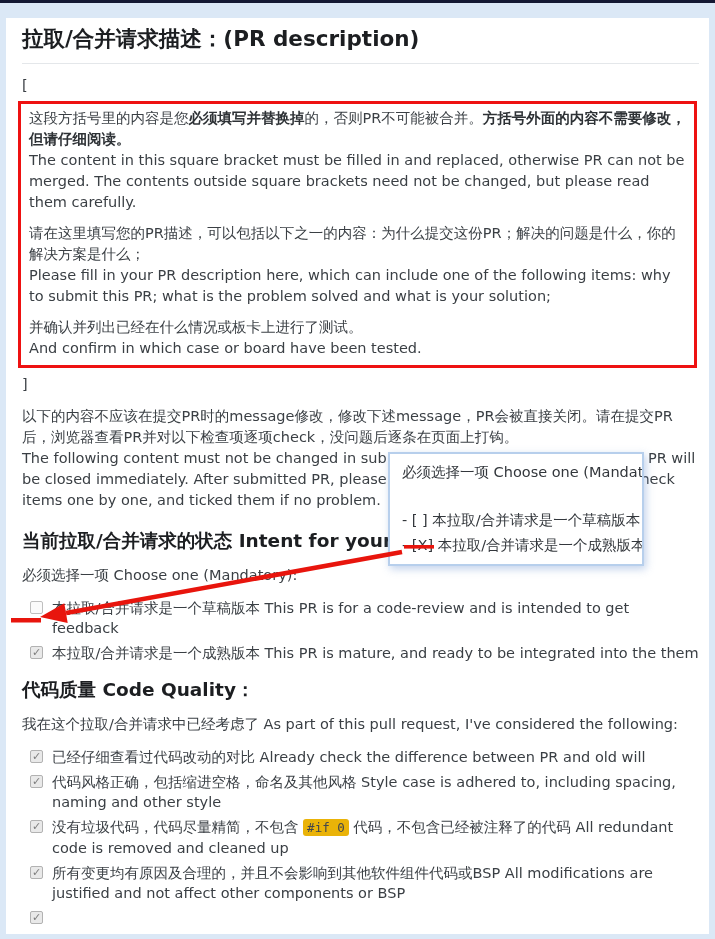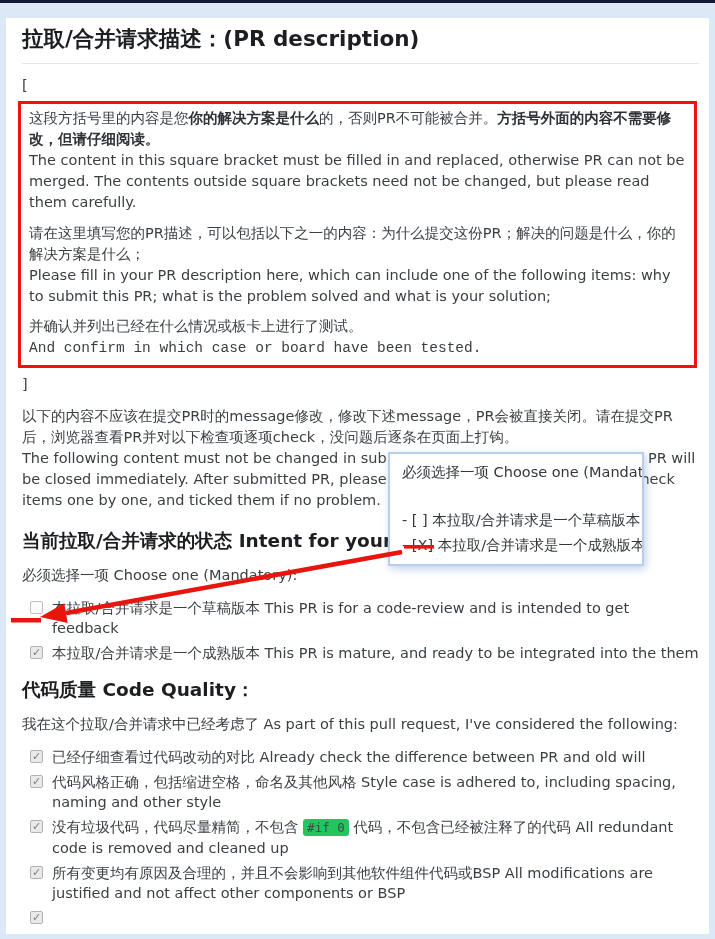--- a/index.html
+++ b/index.html
@@ -19,38 +19,38 @@
     padding-bottom:9px;border-bottom:1px solid #e4e7ea;line-height:30px;
   }
   h1 .en{font-weight:600;}
   .bracket{margin:11px 0 6px 6px;line-height:20px;color:#3a3f44;}
   .bracket.close{margin:6px 0 0 6px;}
   .red-box{
     border:3px solid #ee1111;margin:0 2px;padding:2px 8px 2px 8px;
     line-height:21px;
   }
   .red-box p{margin:2px 0 10px 0;}
-  .red-box p:last-child{margin-bottom:4px;font-family:Liberation Mono, monospace;}
+  .red-box p:last-child{margin-bottom:4px;}
   .red-box b{font-weight:700;color:#2e3236;}
   .notice{margin:12px 0 17px 6px;line-height:21px;}
   h2{font-size:18.5px;font-weight:700;color:#1c1e21;margin:16px 0 0 6px;line-height:25px;}
   h2.quality{margin-top:14px;}
   h2 .en{font-weight:700;}
   .subtitle{margin:12px 0 0 6px;line-height:21px;}
   ul.tasklist{list-style:none;margin:12px 0 0 0;padding:0 0 0 14px;}
   ul.tasklist li{display:flex;gap:9px;margin:5px 0;line-height:20px;}
   .cb{
     flex:0 0 13px;width:13px;height:13px;margin-top:3px;box-sizing:border-box;
     border:1px solid #bfbfbf;border-radius:2px;background:#fbfbfb;
     font-size:11px;line-height:11px;text-align:center;color:transparent;
   }
   .cb.checked{background:#e9e9e9;border-color:#b2b2b2;color:#7d7d7d;}
   .codespan{
     font-family:"DejaVu Sans Mono","Liberation Mono",monospace;
-    font-size:12.5px;background:#22c55e;border-radius:3px;padding:1px 4px;color:#42464b;
+    font-size:12.5px;background:#eab308;border-radius:3px;padding:1px 4px;color:#42464b;
   }
   .tooltip{
     position:absolute;left:388px;top:452px;width:256px;height:114px;z-index:5;
     background:#ffffff;border:2px solid #b7cfec;box-sizing:border-box;
     box-shadow:2px 3px 8px rgba(120,155,210,0.45);
     padding:8px 0 0 12px;overflow:hidden;white-space:nowrap;
     font-size:14.5px;color:#33373c;
   }
   .tooltip .t-title{line-height:21px;margin-bottom:25px;}
   .tooltip .t-line{line-height:25px;}
@@ -61,21 +61,21 @@
 
 <div class="topbar"></div>
 
 <div class="content">
 
   <h1><span>拉取/合并请求描述：</span><span class="en">(PR description)</span></h1>
 
   <p class="bracket">[</p>
 
   <div class="red-box">
-    <p><span>这段方括号里的内容是您</span><b>你的解决方案是什么</b><span>的，否则PR不可能被合并。</span><b>方括号外面的内容不需要修改，但请仔细阅读。</b><br>
+    <p><span>这段方括号里的内容是您</span><b>必须填写并替换掉</b><span>的，否则PR不可能被合并。</span><b>方括号外面的内容不需要修改，但请仔细阅读。</b><br>
       <span>The content in this square bracket must be filled in and replaced, otherwise PR can not be merged. The contents outside square brackets need not be changed, but please read them carefully.</span></p>
     <p><span>请在这里填写您的PR描述，可以包括以下之一的内容：为什么提交这份PR；解决的问题是什么，你的解决方案是什么；</span><br>
       <span>Please fill in your PR description here, which can include one of the following items: why to submit this PR; what is the problem solved and what is your solution;</span></p>
     <p><span>并确认并列出已经在什么情况或板卡上进行了测试。</span><br>
       <span>And confirm in which case or board have been tested.</span></p>
   </div>
 
   <p class="bracket close">]</p>
 
   <p class="notice"><span>以下的内容不应该在提交PR时的message修改，修改下述message，PR会被直接关闭。请在提交PR后，浏览器查看PR并对以下检查项逐项check，没问题后逐条在页面上打钩。</span><br>

